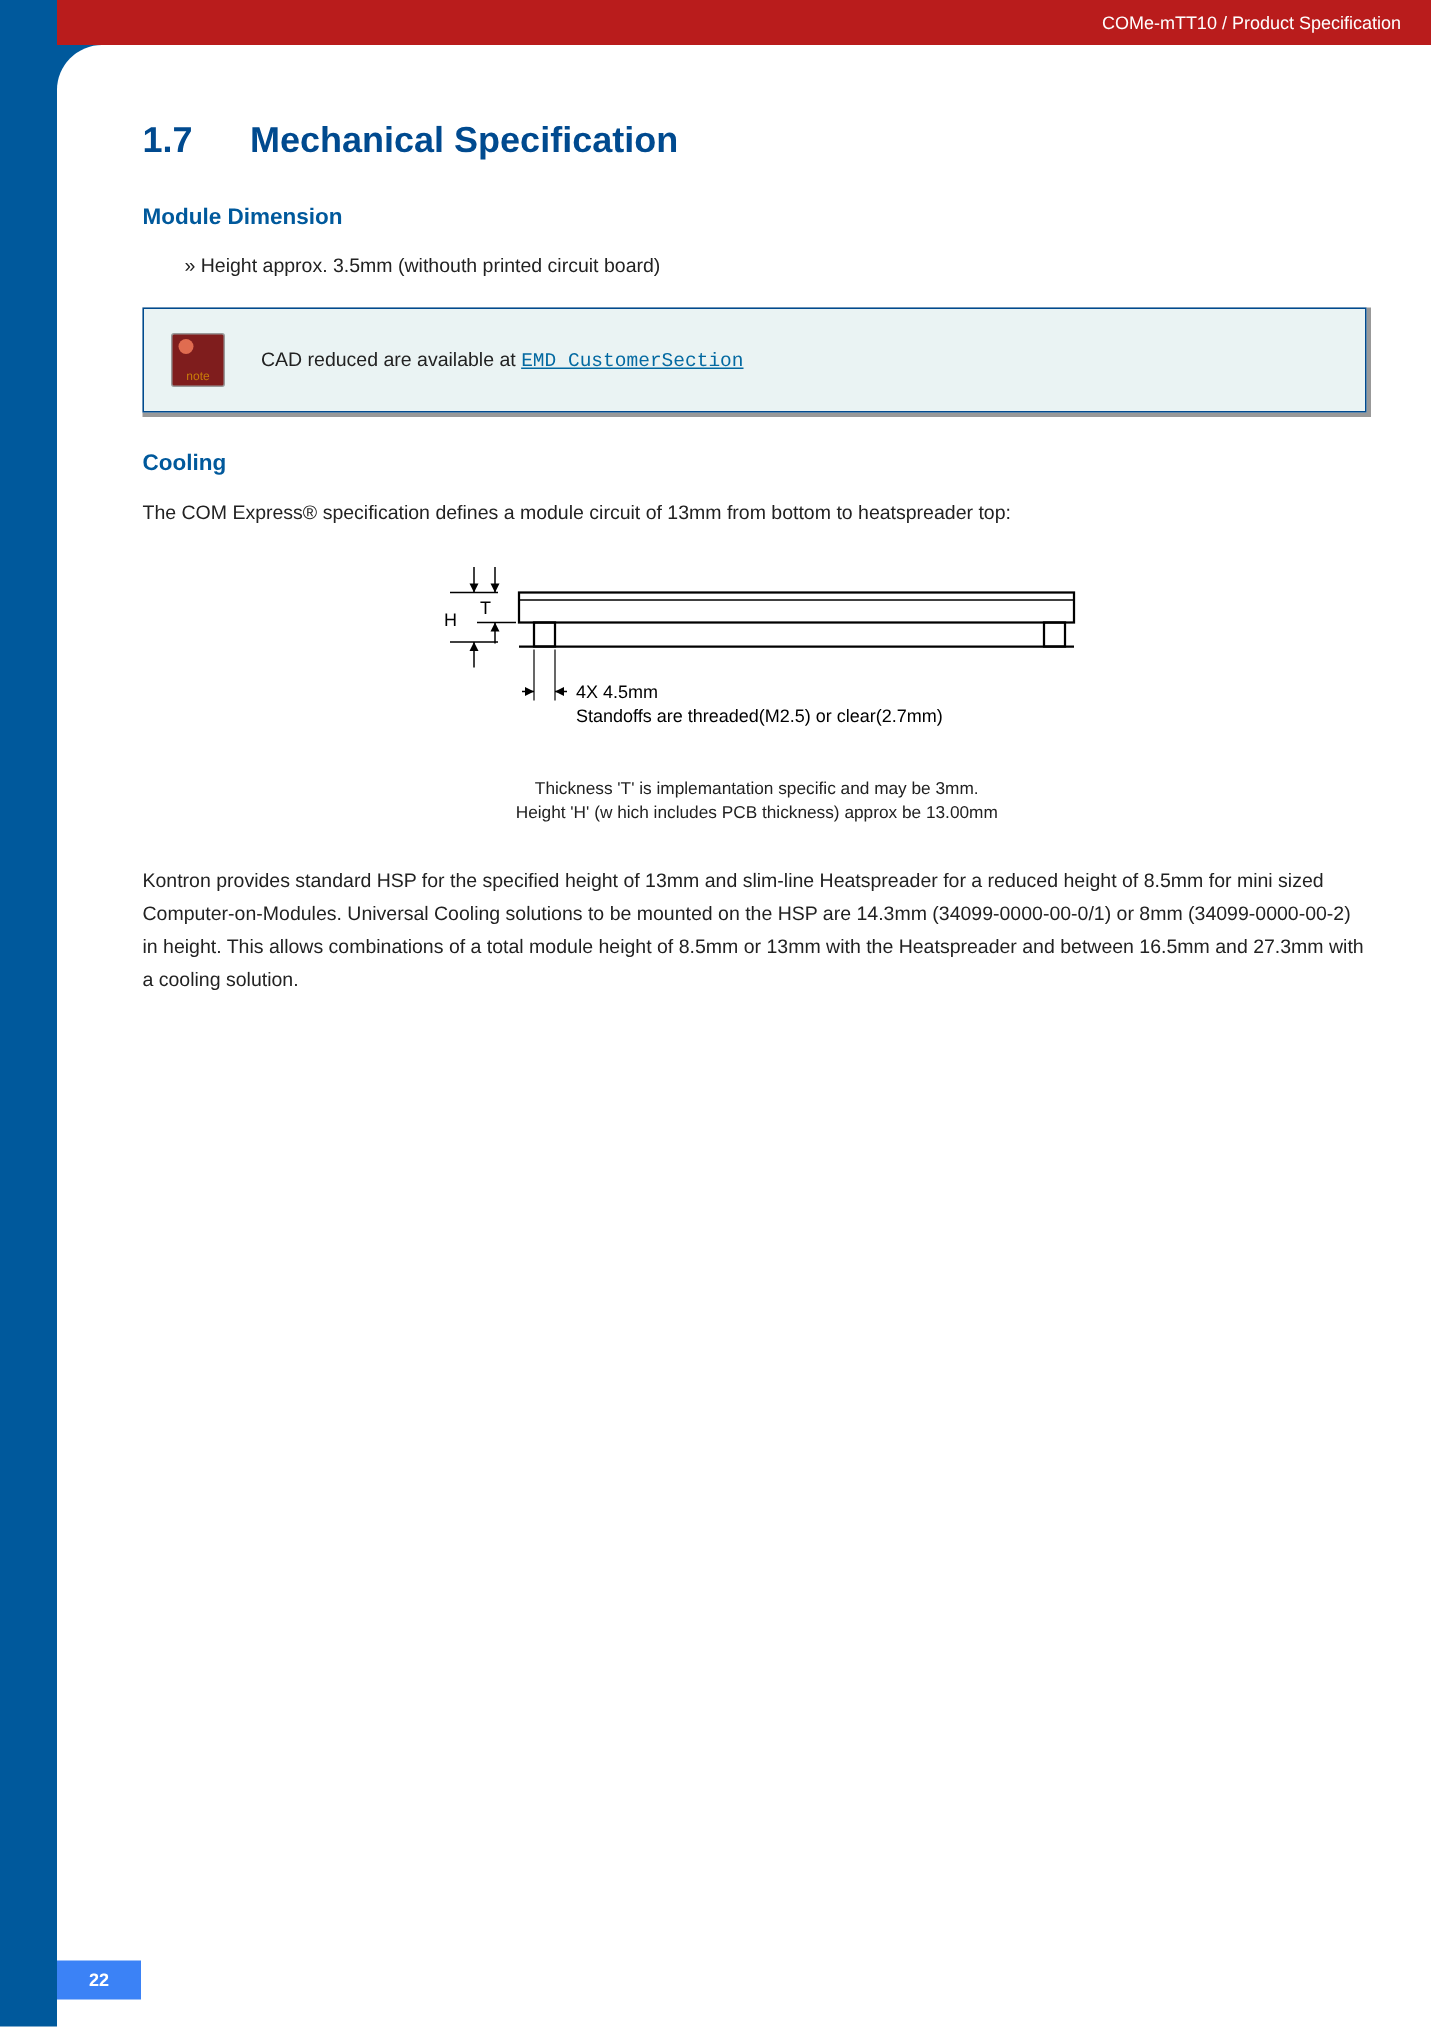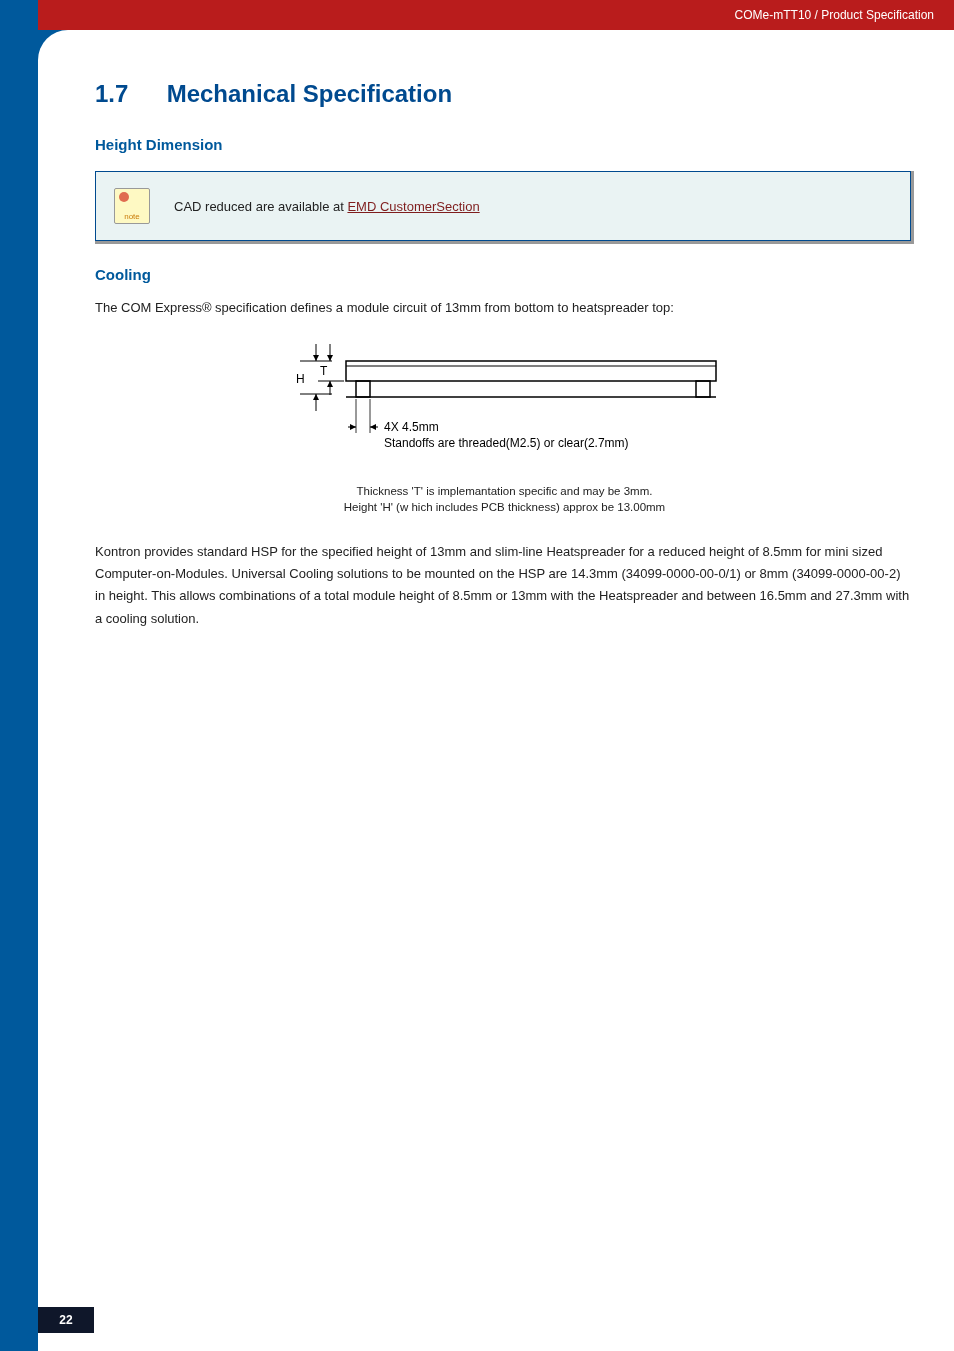--- a/index.html
+++ b/index.html
@@ -111,21 +111,21 @@
       align-items: center;
       gap: 24px;
       position: relative;
       left: -3px;
       top: -3px;
     }
     
     .note-icon {
       width: 36px;
       height: 36px;
-      background: #fef9c3;
+      background: #7f1d1d;
       border: 1px solid #999;
       border-radius: 2px;
       position: relative;
       display: flex;
       align-items: flex-end;
       justify-content: center;
       font-size: 8px;
       color: #c97c0a;
       padding-bottom: 2px;
     }
@@ -140,22 +140,23 @@
       background: #e06c50;
       border-radius: 50%;
     }
     
     .note-text {
       font-size: 13px;
       color: #222;
     }
     
     .note-text a {
-      color: #7f1d1d;
+      color: #0369a1;
       text-decoration: underline;
+      font-family: Liberation Mono, monospace;
     }
     
     .body-text {
       font-size: 13px;
       color: #222;
       line-height: 1.7;
       margin-bottom: 18px;
     }
     
     .figure-container {
@@ -175,21 +176,21 @@
       margin-bottom: 26px;
       line-height: 1.4;
     }
     
     .page-number-box {
       position: absolute;
       left: 38px;
       bottom: 18px;
       width: 56px;
       height: 26px;
-      background: #0f172a;
+      background: #3b82f6;
       color: #fff;
       font-size: 12px;
       font-weight: bold;
       display: flex;
       align-items: center;
       justify-content: center;
     }
   </style>
 </head>
 <body>
@@ -203,22 +204,23 @@
 <div class="curve-fill"></div>
 <div class="curve-cut"></div>
 
 <div class="content">
 
   <h1 class="section-title">
     <span class="num">1.7</span>
     <span>Mechanical Specification</span>
   </h1>
 
-  <h2 class="subsection">Height Dimension</h2>
-
+  <h2 class="subsection">Module Dimension</h2>
+
+  <div class="bullet">» Height approx. 3.5mm (withouth printed circuit board)</div>
 
   <div class="note-box-wrapper">
     <div class="note-box-shadow">
       <div class="note-box">
         <div class="note-icon">
           <span>note</span>
         </div>
         <div class="note-text">
           <span>CAD reduced are available at </span><a href="#">EMD CustomerSection</a>
         </div>

